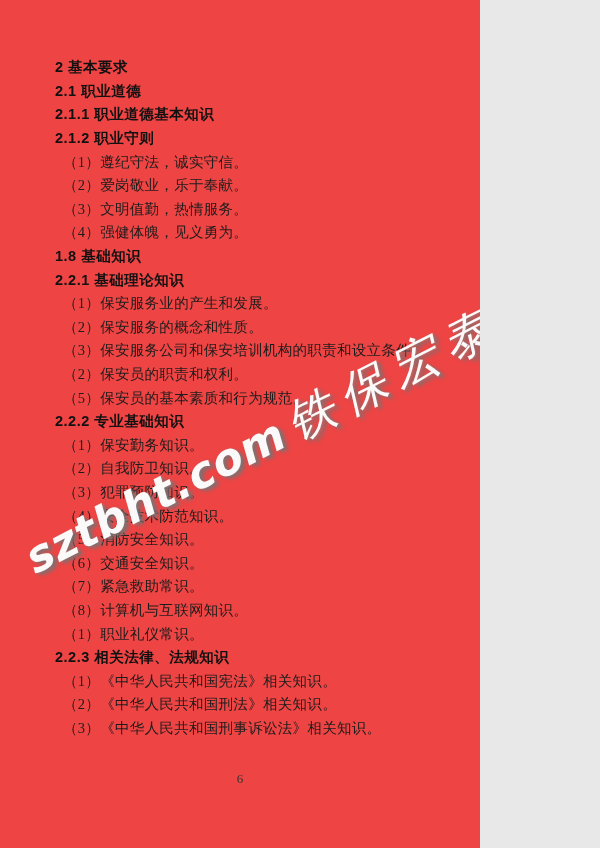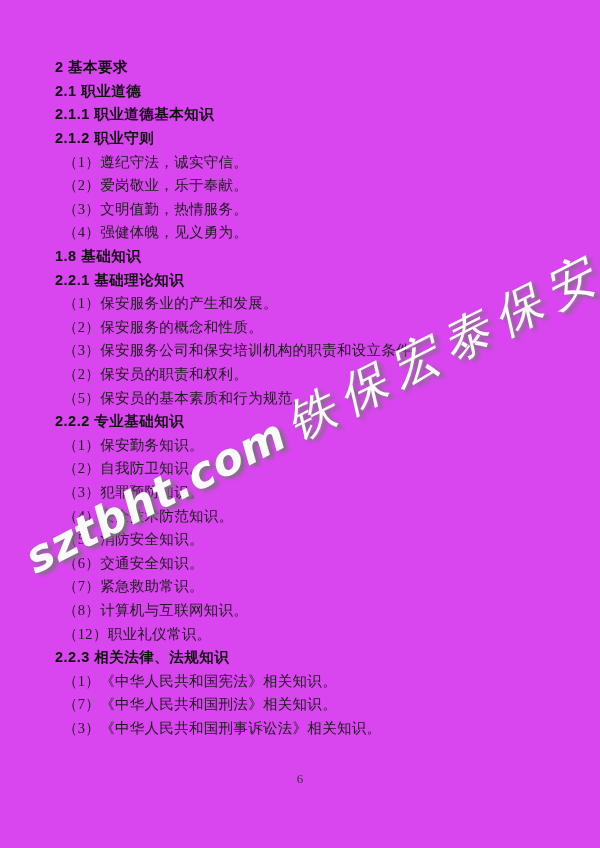--- a/index.html
+++ b/index.html
@@ -2,23 +2,23 @@
 <html><head>
 <meta charset="utf-8">
 <style>
   html, body {
     margin: 0;
     padding: 0;
     background: #e8e8e8;
   }
   .page {
     position: relative;
-    width: 600px;
+    width: 480px;
     height: 848px;
-    background: #d946ef;
+    background: #ef4444;
     overflow: hidden;
     font-family: "Liberation Serif", "DejaVu Serif", serif;
   }
   .content {
     position: absolute;
     top: 56px;
     left: 0;
     right: 0;
     z-index: 1;
   }
@@ -106,24 +106,24 @@
       <div class="line item">（5）保安员的基本素质和行为规范。</div>
       <div class="line heading">2.2.2 专业基础知识</div>
       <div class="line item">（1）保安勤务知识。</div>
       <div class="line item">（2）自我防卫知识。</div>
       <div class="line item">（3）犯罪预防知识。</div>
       <div class="line item">（4）安全技术防范知识。</div>
       <div class="line item">（5）消防安全知识。</div>
       <div class="line item">（6）交通安全知识。</div>
       <div class="line item">（7）紧急救助常识。</div>
       <div class="line item">（8）计算机与互联网知识。</div>
-      <div class="line item">（12）职业礼仪常识。</div>
+      <div class="line item">（1）职业礼仪常识。</div>
       <div class="line heading">2.2.3 相关法律、法规知识</div>
       <div class="line item">（1）《中华人民共和国宪法》相关知识。</div>
-      <div class="line item">（7）《中华人民共和国刑法》相关知识。</div>
+      <div class="line item">（2）《中华人民共和国刑法》相关知识。</div>
       <div class="line item">（3）《中华人民共和国刑事诉讼法》相关知识。</div>
     </div>
 
   <div class="watermark">
     <span class="wm-latin">sztbht.com</span>
     <span class="wm-cjk">铁保宏泰保安</span>
   </div>
 
   <div class="page-number">6</div>
 

